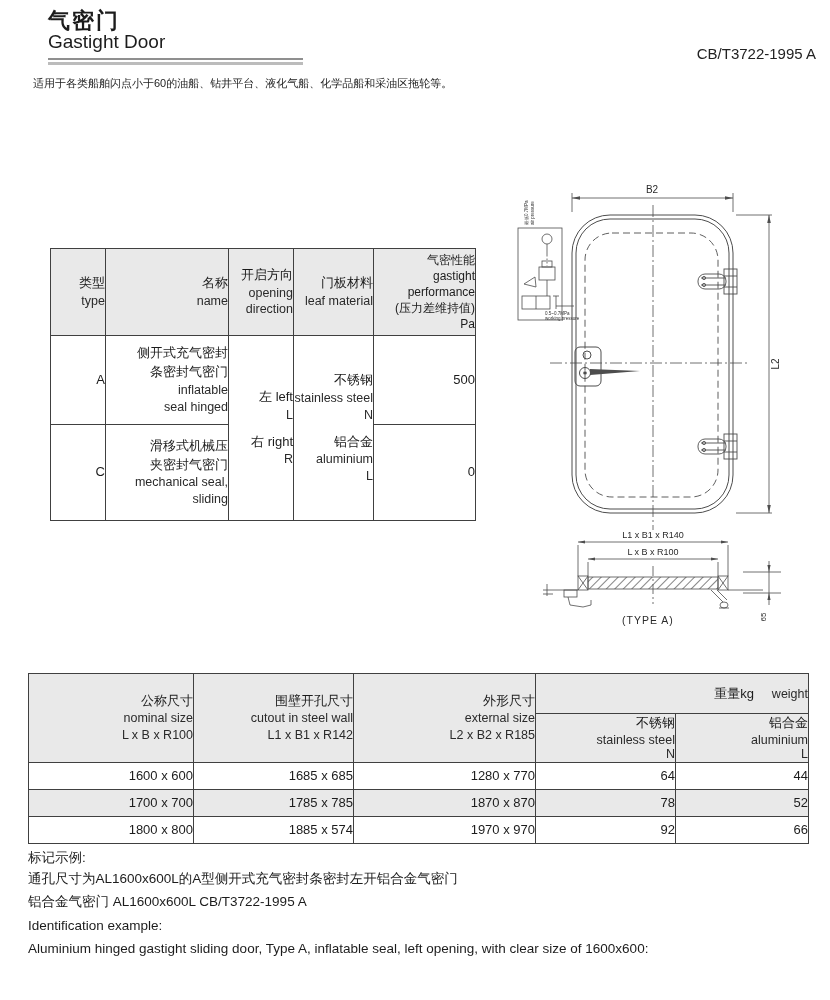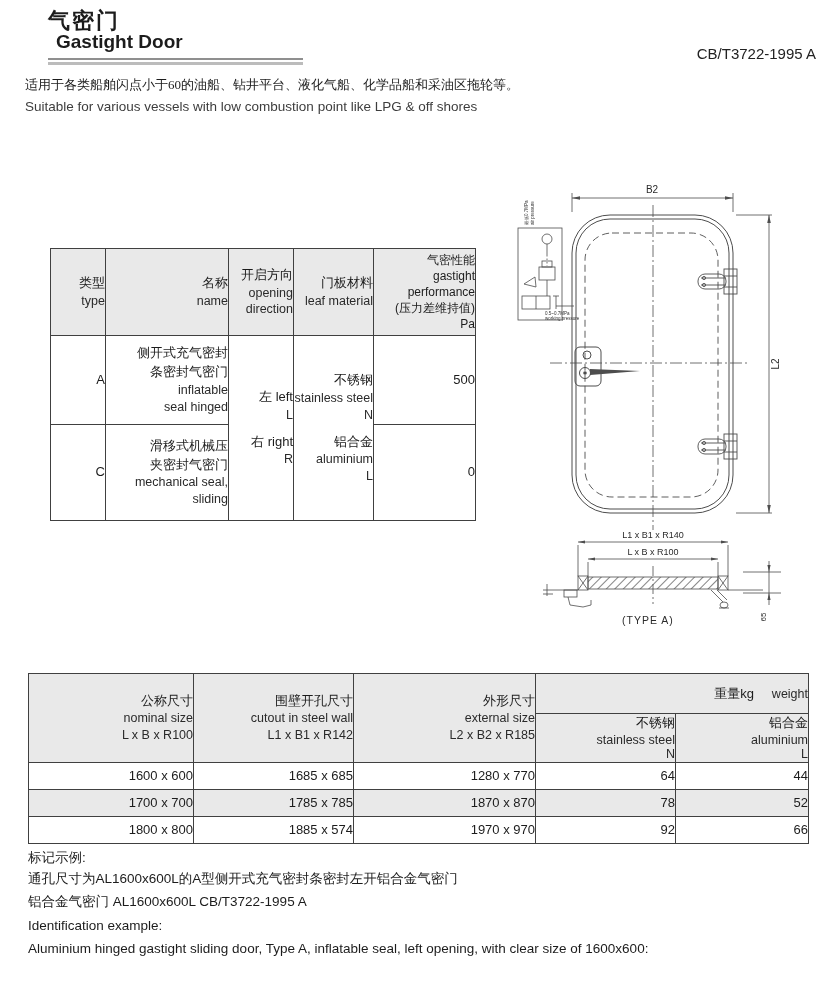--- a/index.html
+++ b/index.html
@@ -3,26 +3,26 @@
 <meta charset="utf-8">
 <style>
   html,body{margin:0;padding:0;background:#ffffff;}
   .page{
     position:relative;width:830px;height:1000px;background:#ffffff;overflow:hidden;
     font-family:"Liberation Sans","DejaVu Sans",sans-serif;color:#1c1c1c;
   }
   .abs{position:absolute;}
   
   .title-zh{left:48px;top:6px;font-size:22px;font-weight:bold;letter-spacing:2px;}
-  .title-en{left:48px;top:31px;font-size:19px;font-weight:bold;margin-left:8px;}
+  .title-en{left:48px;top:31px;font-size:19px;font-weight:normal;}
   .title-rule{left:48px;top:58px;width:255px;height:8px;}
   .title-rule .r1{height:2px;background:#8f8f8f;margin-bottom:2px;}
   .title-rule .r2{height:3px;background:#bcbcbc;}
   .standard{right:14px;top:45px;font-size:15px;color:#222;}
-  .desc-zh{left:25px;top:76px;font-size:13px;font-family:Liberation Serif, serif;}
+  .desc-zh{left:33px;top:76px;font-size:11px;}
   .desc-en{left:25px;top:99px;font-size:13.5px;color:#3d3d3d;}
   
   table{border-collapse:collapse;table-layout:fixed;}
   th,td{border:1px solid #404040;text-align:right;vertical-align:middle;font-weight:normal;padding:0;}
   .zh{font-size:13px;line-height:1.45;}
   .en{font-size:12.5px;line-height:1.35;color:#2a2a2a;}
   .sm{font-size:12px;line-height:1.35;}
   .spec-table{left:50px;top:248px;width:425px;}
   .spec-table th{background:#e9e9e9;}
   .opt{margin:9px 0;}
@@ -43,21 +43,20 @@
 <div class="page">
 
   <div class="abs title-zh">气密门</div>
   <div class="abs title-en">Gastight Door</div>
   <div class="abs title-rule">
       <div class="r1"></div>
       <div class="r2"></div>
     </div>
   <div class="abs standard">CB/T3722-1995 A</div>
   <div class="abs desc-zh">适用于各类船舶闪点小于60的油船、钻井平台、液化气船、化学品船和采油区拖轮等。</div>
-  <div class="abs desc-en">Suitable for various vessels with low combustion point like LPG &amp; off shores</div>
 
   <table class="abs spec-table">
     <colgroup>
         <col style="width:55px">
         <col style="width:123px">
         <col style="width:65px">
         <col style="width:80px">
         <col style="width:102px">
       </colgroup>
     <tbody>

